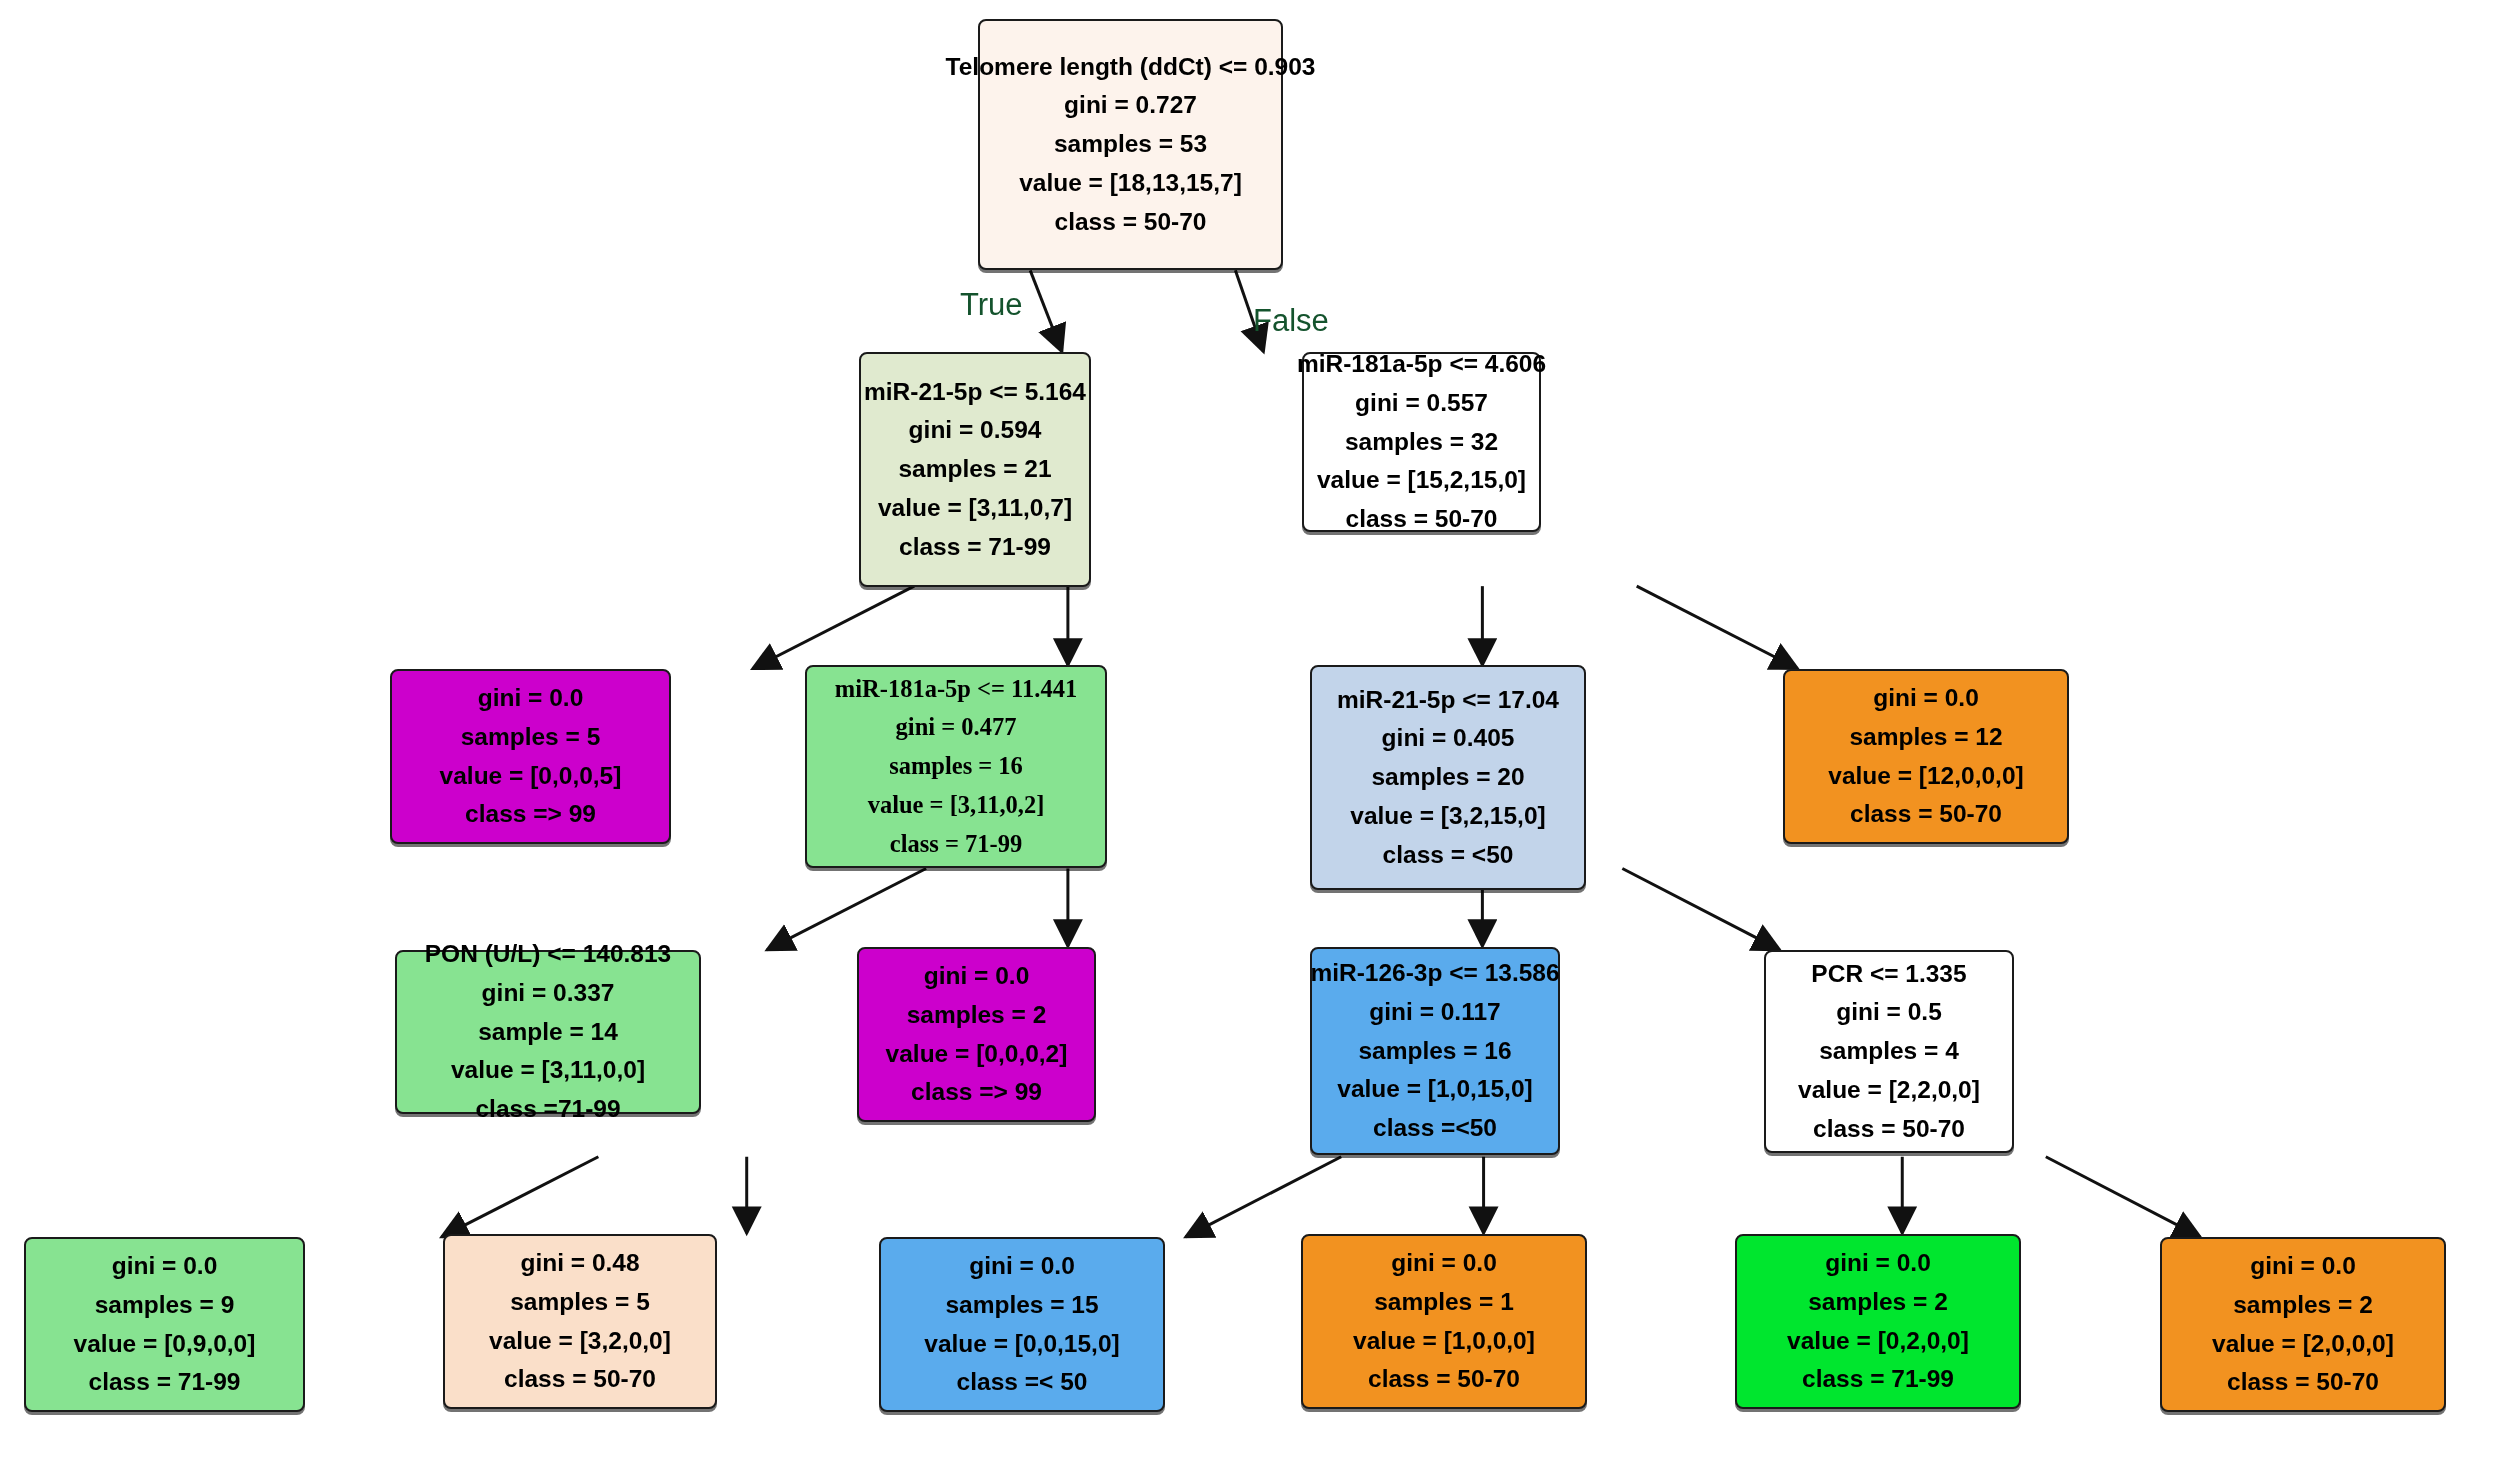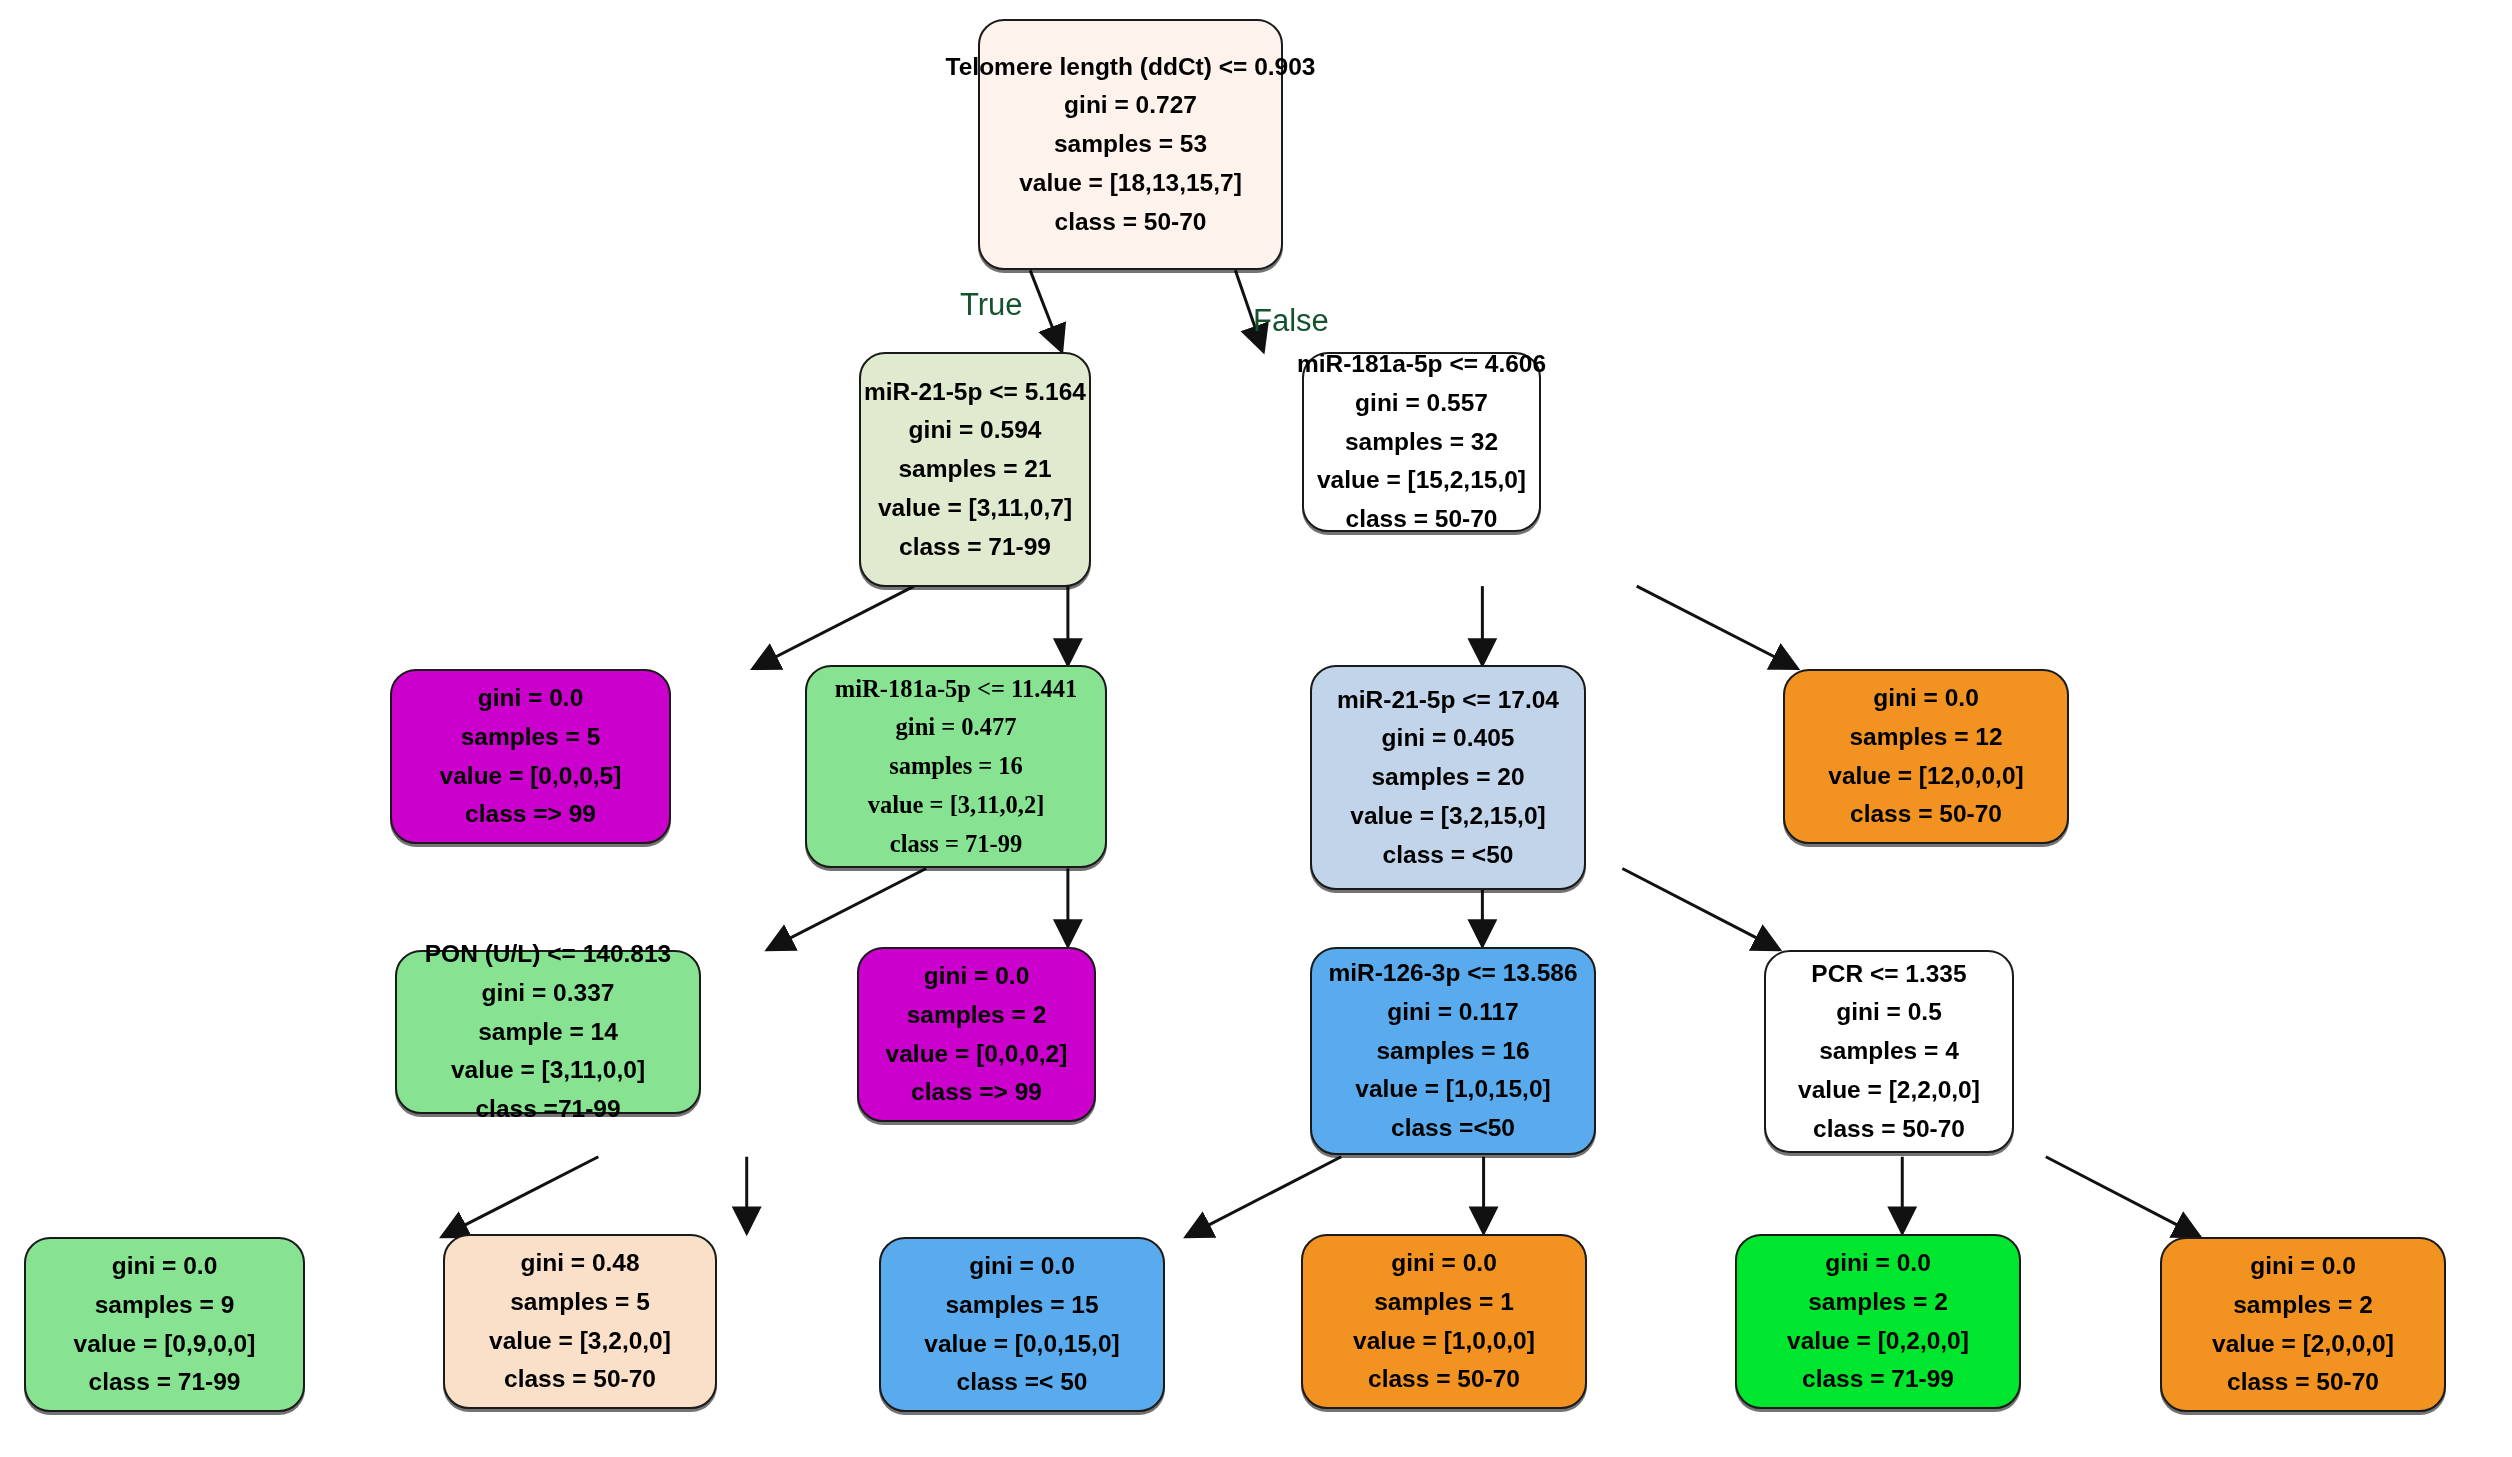--- a/index.html
+++ b/index.html
@@ -18,21 +18,21 @@
     position:absolute;
     left:0; top:0;
     width:2512px;
     height:1457px;
     pointer-events:none;
   }
   .node{
     position:absolute;
     box-sizing:border-box;
     border:2.4px solid #1a1a1a;
-    border-radius:26px;
+    border-radius:8px;
     display:flex;
     flex-direction:column;
     align-items:center;
     justify-content:center;
     text-align:center;
     font-weight:bold;
     color:#000000;
     font-size:24.5px;
     line-height:1.58;
     padding:6px 8.4px;
@@ -155,21 +155,21 @@
       <span class="ln">sample = 14</span>
       <span class="ln">value = [3,11,0,0]</span>
       <span class="ln">class =71-99</span>
     </div>
   <div class="node" style="left:857px; top:947px; width:239px; height:175px; background:#cc00cc;">
       <span class="ln">gini = 0.0</span>
       <span class="ln">samples = 2</span>
       <span class="ln">value = [0,0,0,2]</span>
       <span class="ln">class =&gt; 99</span>
     </div>
-  <div class="node" style="left:1310px; top:947px; width:286px; height:208px; background:#5aabed;">
+  <div class="node" style="left:1310px; top:947px; width:250px; height:208px; background:#5aabed;">
       <span class="ln">miR-126-3p &lt;= 13.586</span>
       <span class="ln">gini = 0.117</span>
       <span class="ln">samples = 16</span>
       <span class="ln">value = [1,0,15,0]</span>
       <span class="ln">class =&lt;50</span>
     </div>
   <div class="node" style="left:1764px; top:950px; width:250px; height:203px; background:#ffffff;">
       <span class="ln">PCR &lt;= 1.335</span>
       <span class="ln">gini = 0.5</span>
       <span class="ln">samples = 4</span>

